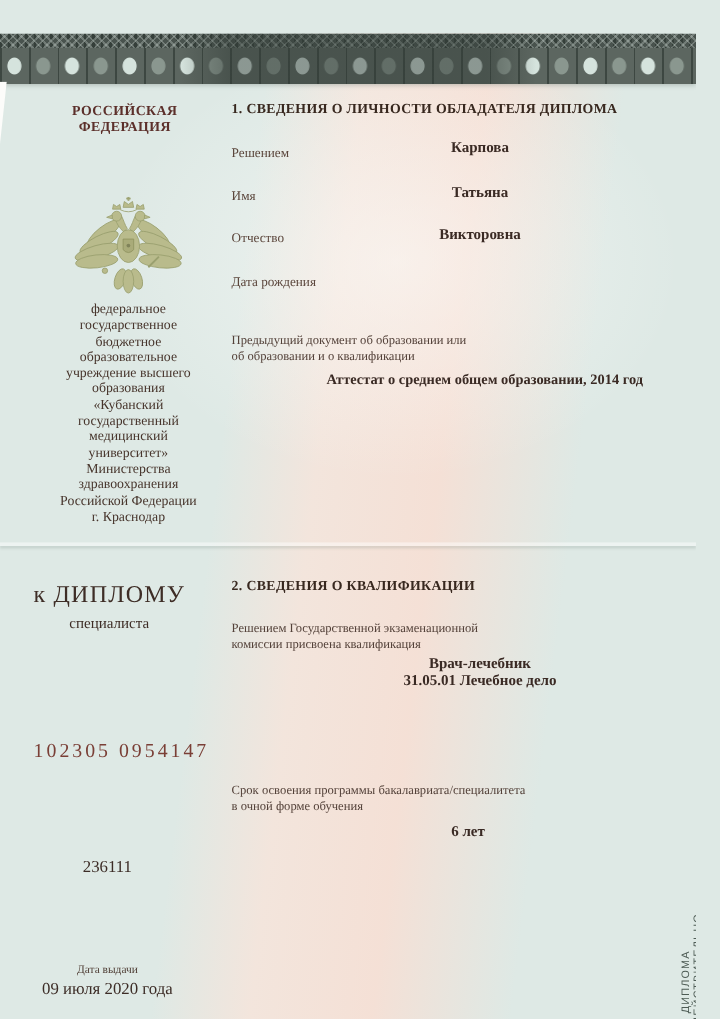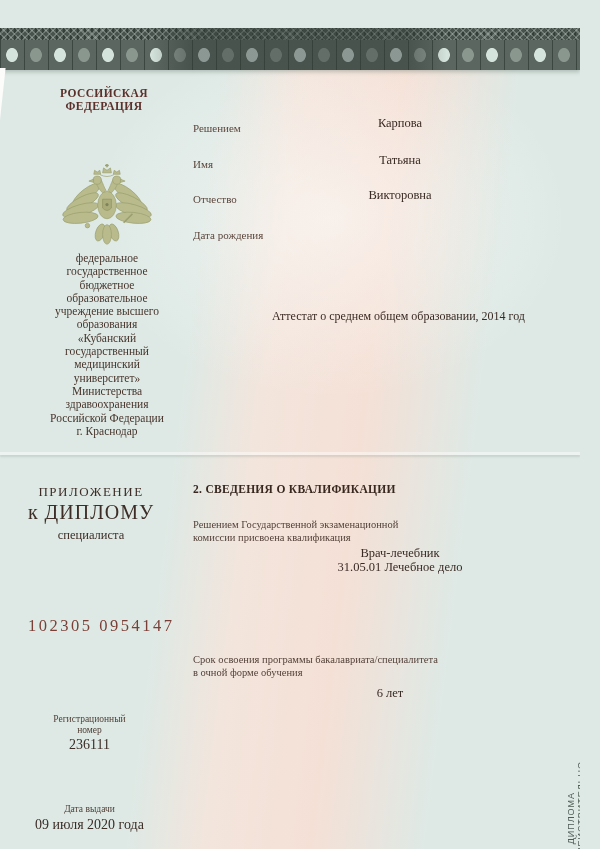--- a/index.html
+++ b/index.html
@@ -42,21 +42,21 @@
   .doctype .l3{font-size:12.5px;margin-top:4px;}
   .serial{left:28px;top:588px;font-size:16.5px;letter-spacing:2.5px;color:#7a3f36;}
   .regblock{left:12px;top:686px;width:155px;text-align:center;color:#4f3e35;}
   .regblock .lbl{font-size:9.5px;line-height:10.5px;}
   .regblock .num{font-size:14px;margin-top:2px;color:#3c2c26;}
   .dateblock{left:12px;top:776px;width:155px;text-align:center;color:#4f3e35;}
   .dateblock .lbl{font-size:9.5px;}
   .dateblock .val{font-size:14px;margin-top:3px;color:#3c2c26;}
   .sect-title{font-size:11.5px;font-weight:600;color:#38281f;letter-spacing:.3px;}
   .flabel{font-size:11px;color:#5b463c;}
-  .fvalue{font-weight:normal;font-size:12.5px;color:#3a2a24;text-align:center;width:200px;}
+  .fvalue{font-weight:bold;font-size:12.5px;color:#3a2a24;text-align:center;width:200px;}
   .small-label{font-size:10.5px;line-height:13px;color:#54423a;}
   .watermark{left:566px;top:690px;height:150px;writing-mode:vertical-rl;transform:rotate(180deg);
     font-size:9px;letter-spacing:1px;color:#4e5c55;font-family:"Liberation Sans",sans-serif;}
   .pagelabel{left:505px;top:825px;font-size:9.5px;color:#57463e;}
   .pagenum{left:558px;top:818px;font-size:11px;color:#3e2d28;transform:rotate(-90deg);}
   .dash{left:185px;top:827px;width:16px;height:2px;background:#4e5a54;opacity:.8;}
   .eaglebox{left:57px;top:136px;width:100px;height:90px;}
 </style>
 </head>
 <body>
@@ -118,50 +118,50 @@
 «Кубанский
 государственный
 медицинский
 университет»
 Министерства
 здравоохранения
 Российской Федерации
 г. Краснодар</div>
 
   <div class="abs doctype">
-    <div class="l1">ПРИЛОЖЕНИЕ</div>
     <div class="l2">к ДИПЛОМУ</div>
     <div class="l3">специалиста</div>
   </div>
 
   <div class="abs serial">102305 0954147</div>
 
   <div class="abs regblock">
-    <div class="lbl preline">Регистрационный
-номер</div>
     <div class="num">236111</div>
   </div>
 
   <div class="abs dateblock">
     <div class="lbl">Дата выдачи</div>
     <div class="val">09 июля 2020 года</div>
   </div>
 
+  <div class="abs sect-title" style="left:193px;top:57px;">1. СВЕДЕНИЯ О ЛИЧНОСТИ ОБЛАДАТЕЛЯ ДИПЛОМА</div>
 
   <div class="abs flabel" style="left:193px;top:94px;">Решением</div>
   <div class="abs fvalue" style="left:300px;top:88px;">Карпова</div>
 
   <div class="abs flabel" style="left:193px;top:130px;">Имя</div>
   <div class="abs fvalue" style="left:300px;top:125px;">Татьяна</div>
 
   <div class="abs flabel" style="left:193px;top:165px;">Отчество</div>
   <div class="abs fvalue" style="left:300px;top:160px;">Викторовна</div>
 
   <div class="abs flabel" style="left:193px;top:201px;">Дата рождения</div>
 
+  <div class="abs small-label preline" style="left:193px;top:250px;">Предыдущий документ об образовании или
+об образовании и о квалификации</div>
   <div class="abs fvalue" style="left:272px;top:281px;width:290px;text-align:left;font-size:12px;">Аттестат о среднем общем образовании, 2014 год</div>
 
   <div class="abs sect-title" style="left:193px;top:455px;">2. СВЕДЕНИЯ О КВАЛИФИКАЦИИ</div>
 
   <div class="abs fvalue" style="left:300px;top:518px;">Врач-лечебник</div>
   <div class="abs small-label preline" style="left:193px;top:490px;">Решением Государственной экзаменационной
 комиссии присвоена квалификация</div>
   <div class="abs fvalue" style="left:300px;top:532px;">31.05.01 Лечебное дело</div>
 
   <div class="abs small-label preline" style="left:193px;top:625px;">Срок освоения программы бакалавриата/специалитета

